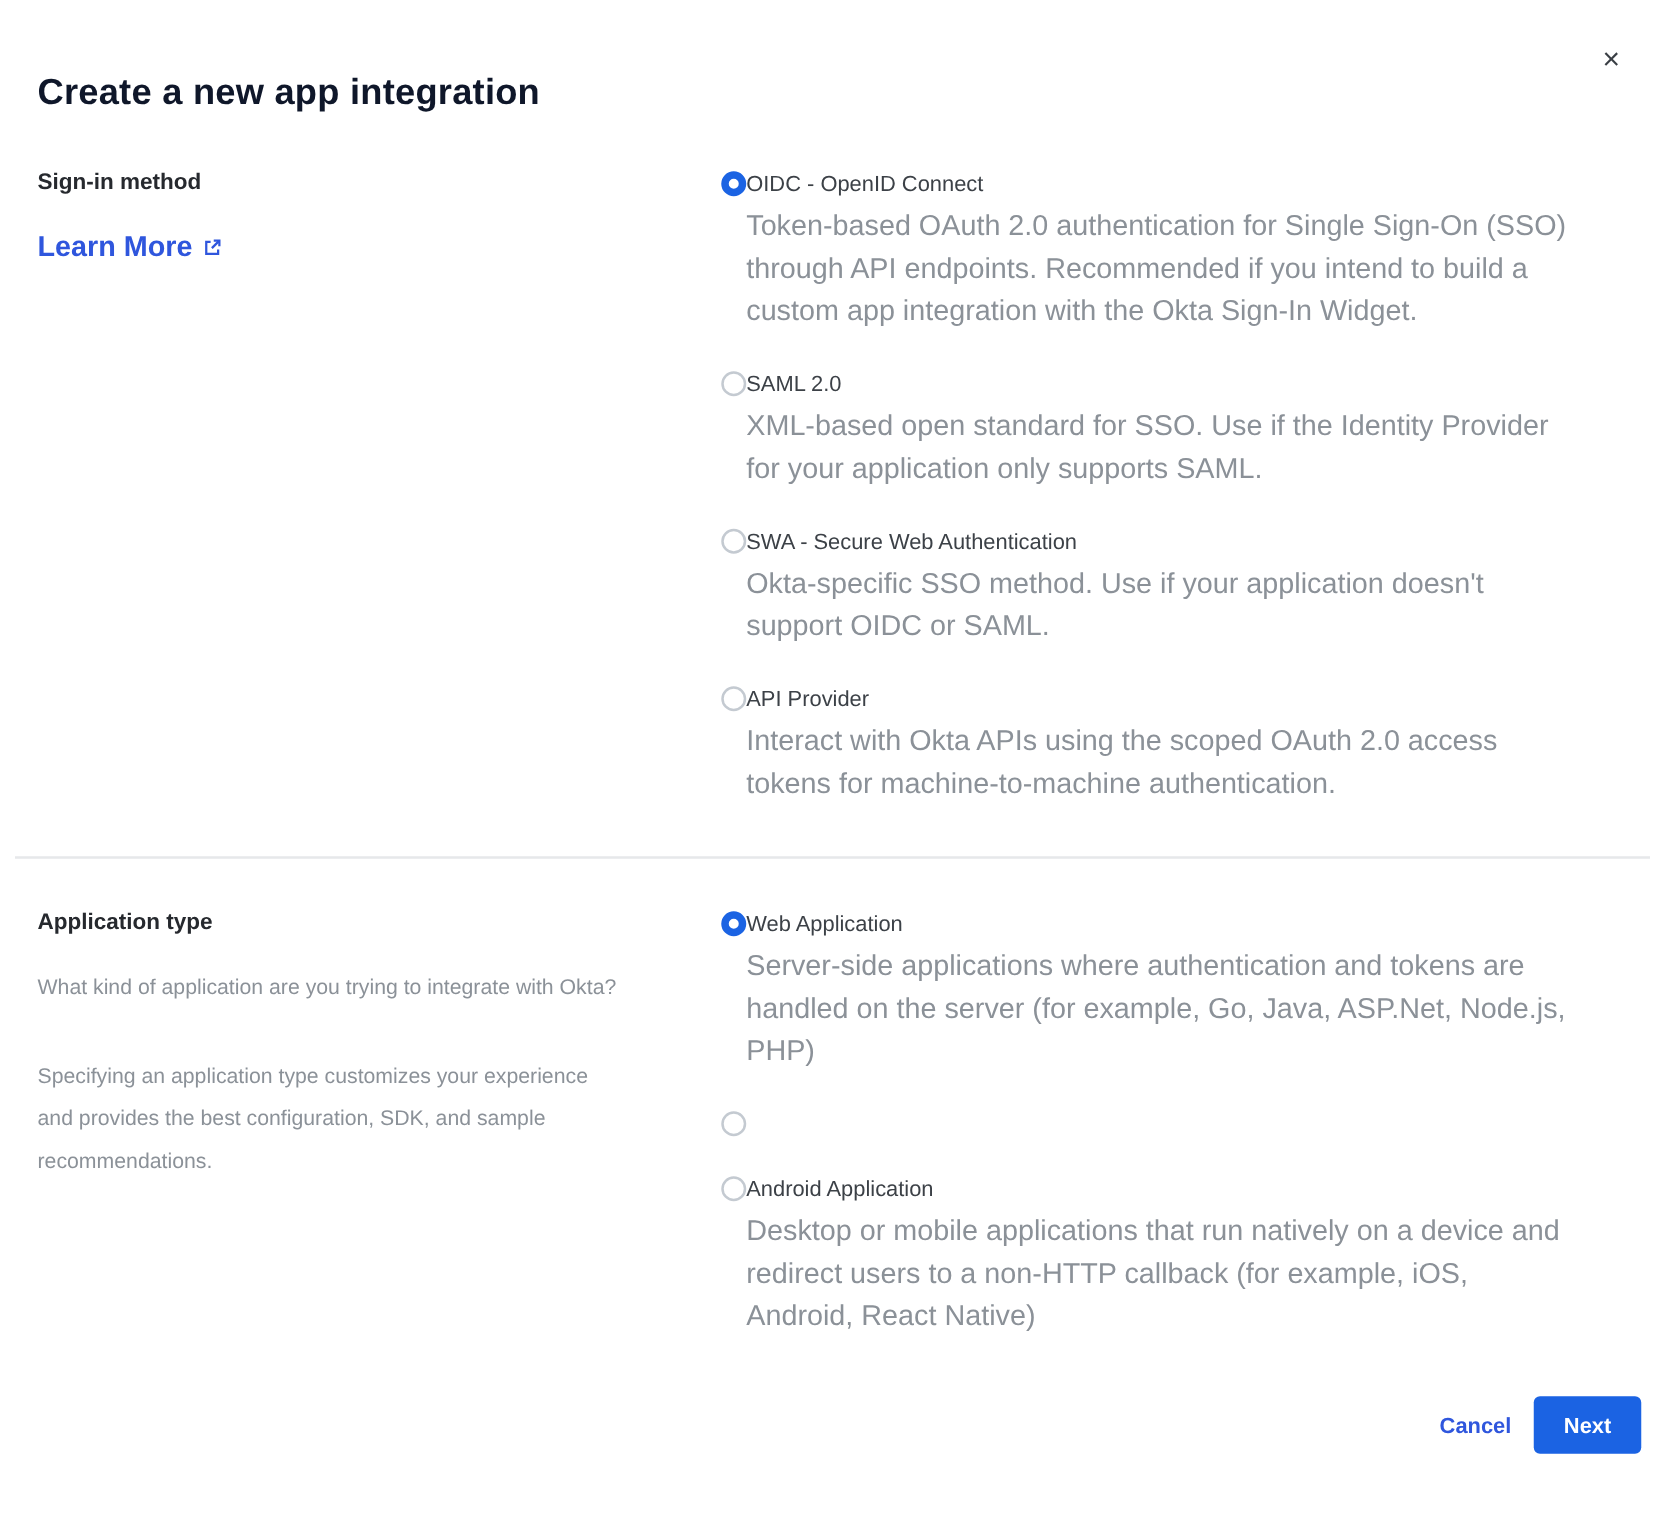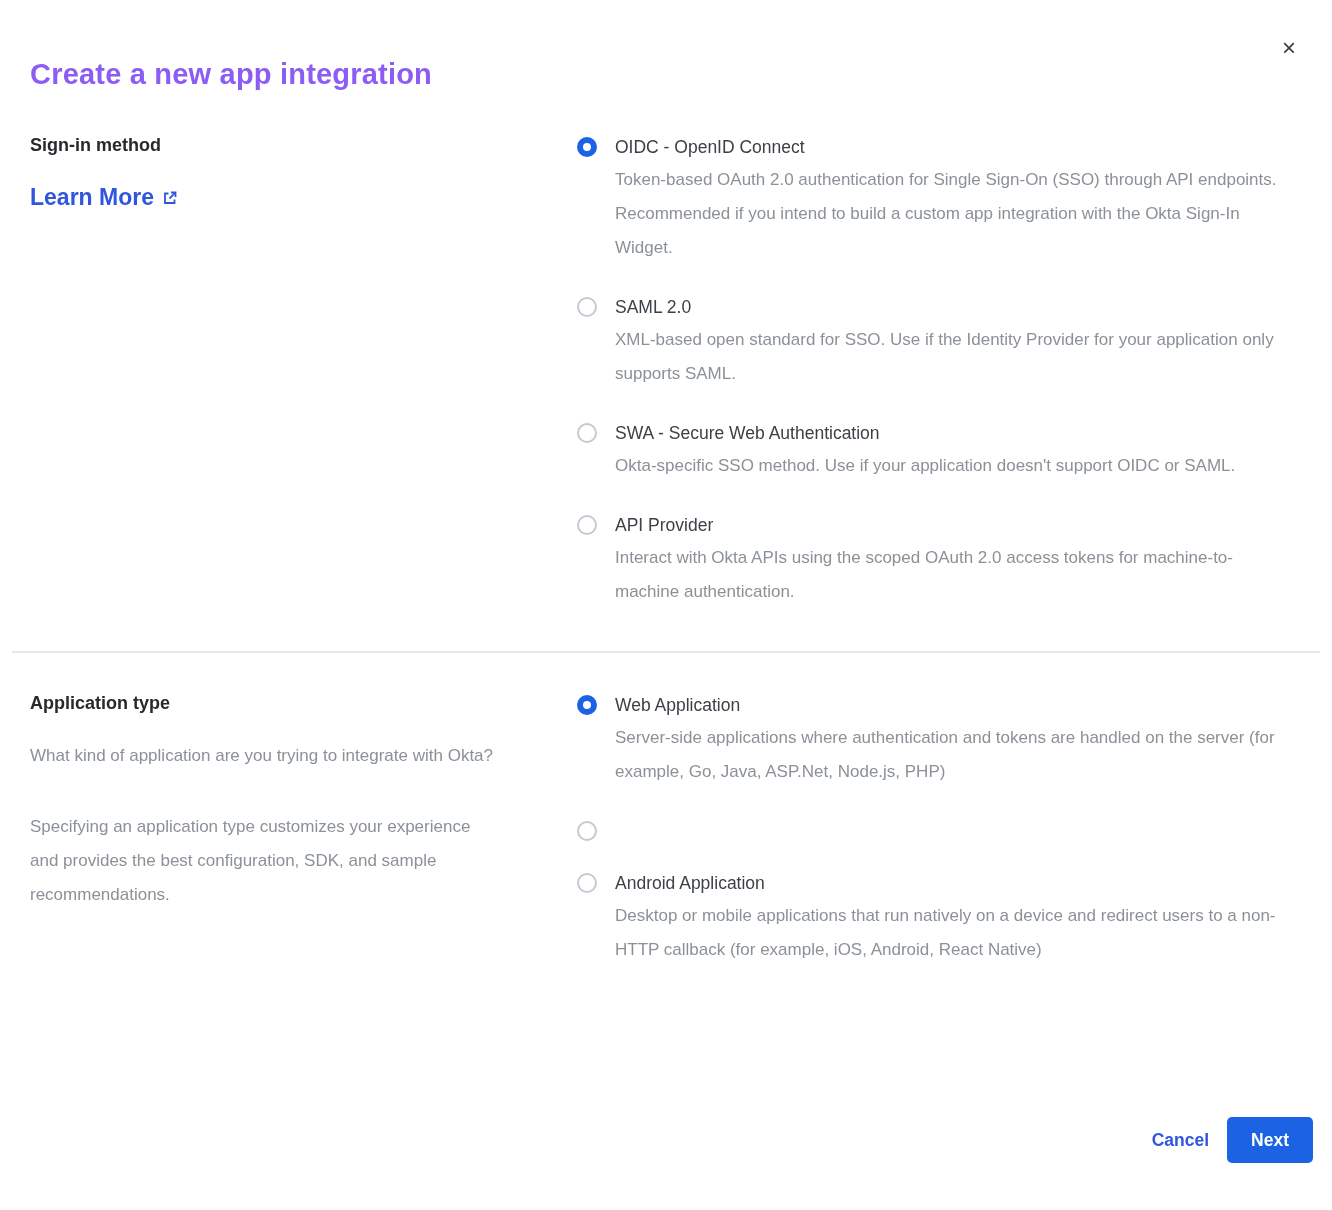--- a/index.html
+++ b/index.html
@@ -26,21 +26,21 @@
     line-height: 24px;
     color: #3a3f45;
     cursor: pointer;
     font-weight: 400;
     user-select: none;
   }
   .dialog-title {
     padding-top: 58px;
     font-size: 29px;
     font-weight: 700;
-    color: #8b5cf6;
+    color: #0f172a;
     letter-spacing: 0.2px;
   }
   .section {
     display: grid;
     grid-template-columns: 515px 1fr;
     margin-top: 44px;
     gap: 32px;
   }
   .section-left .section-label {
     font-size: 18px;
@@ -79,30 +79,30 @@
     border-radius: 50%;
     border: 2px solid #c4cad1;
     background: #ffffff;
     flex: 0 0 20px;
     margin-top: 2px;
     cursor: pointer;
   }
   .option.selected .radio {
     border: 6px solid var(--accent, #1b63e3);
   }
-  .option-content { margin-left: 18px; }
+  .option-content { }
   .option-label {
     font-size: 17.5px;
     color: #3c4147;
     line-height: 24px;
     cursor: pointer;
   }
   .option-desc {
     margin-top: 4px;
-    font-size: 17px;
+    font-size: 23px;
     line-height: 34px;
     color: #8b9198;
     max-width: 668px;
   }
   .divider {
     border: none;
     border-top: 2px solid #e6e8ea;
     margin: 42px -23px 0 -18px;
   }
   .section.apptype { margin-top: 40px; }

